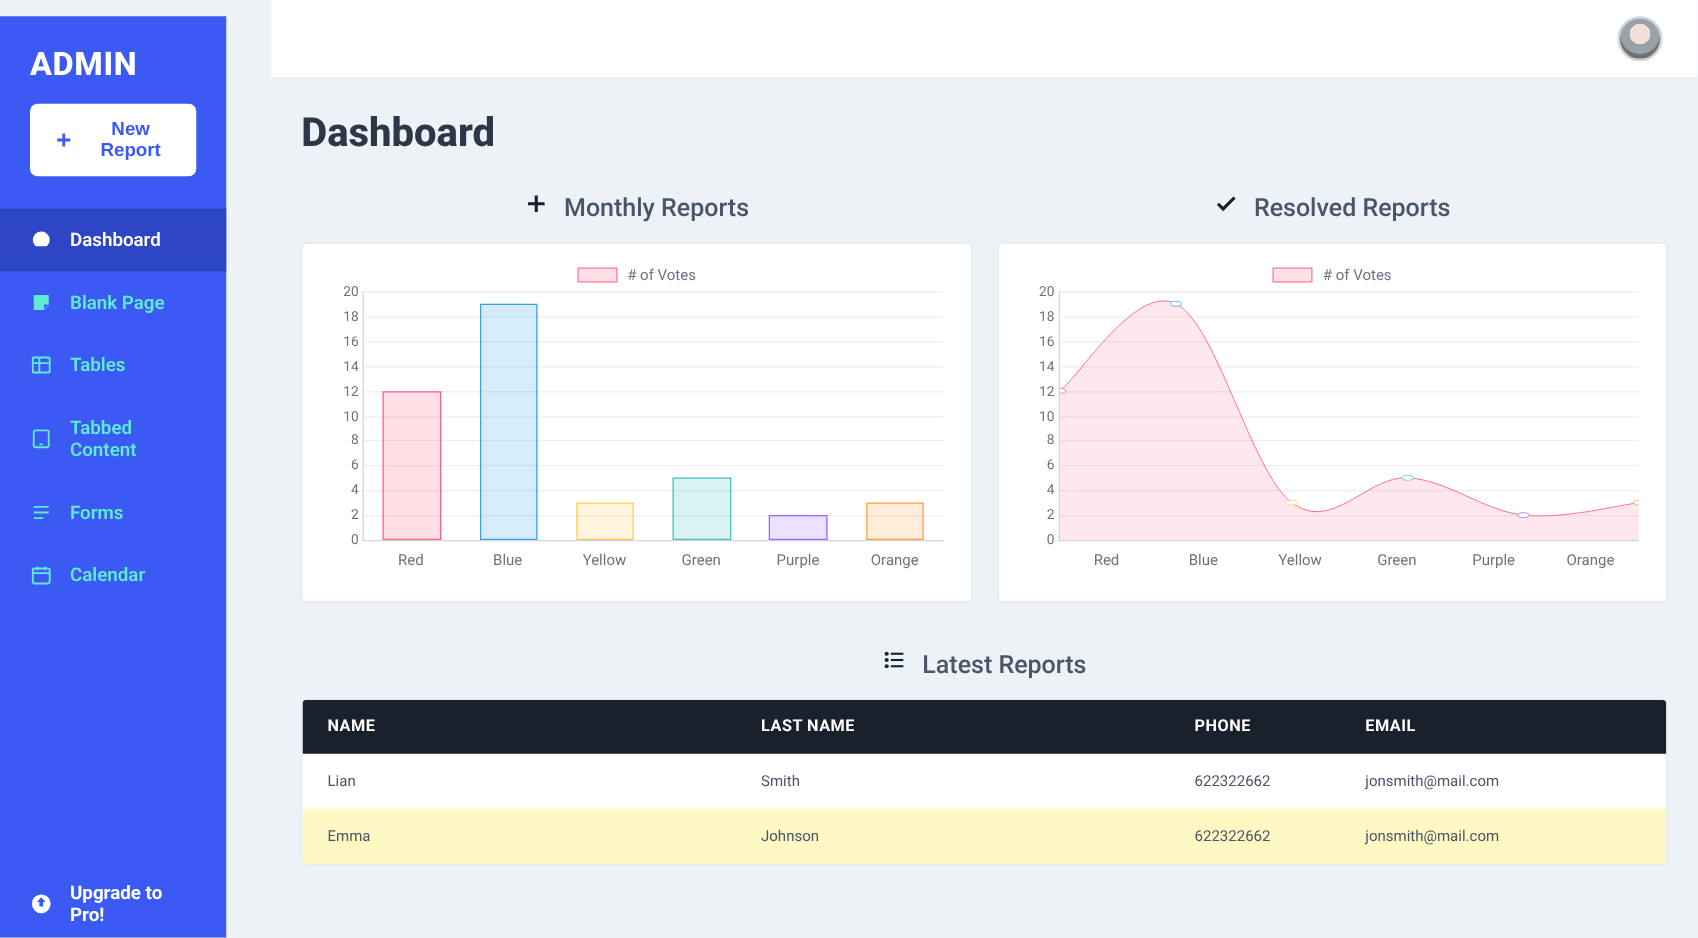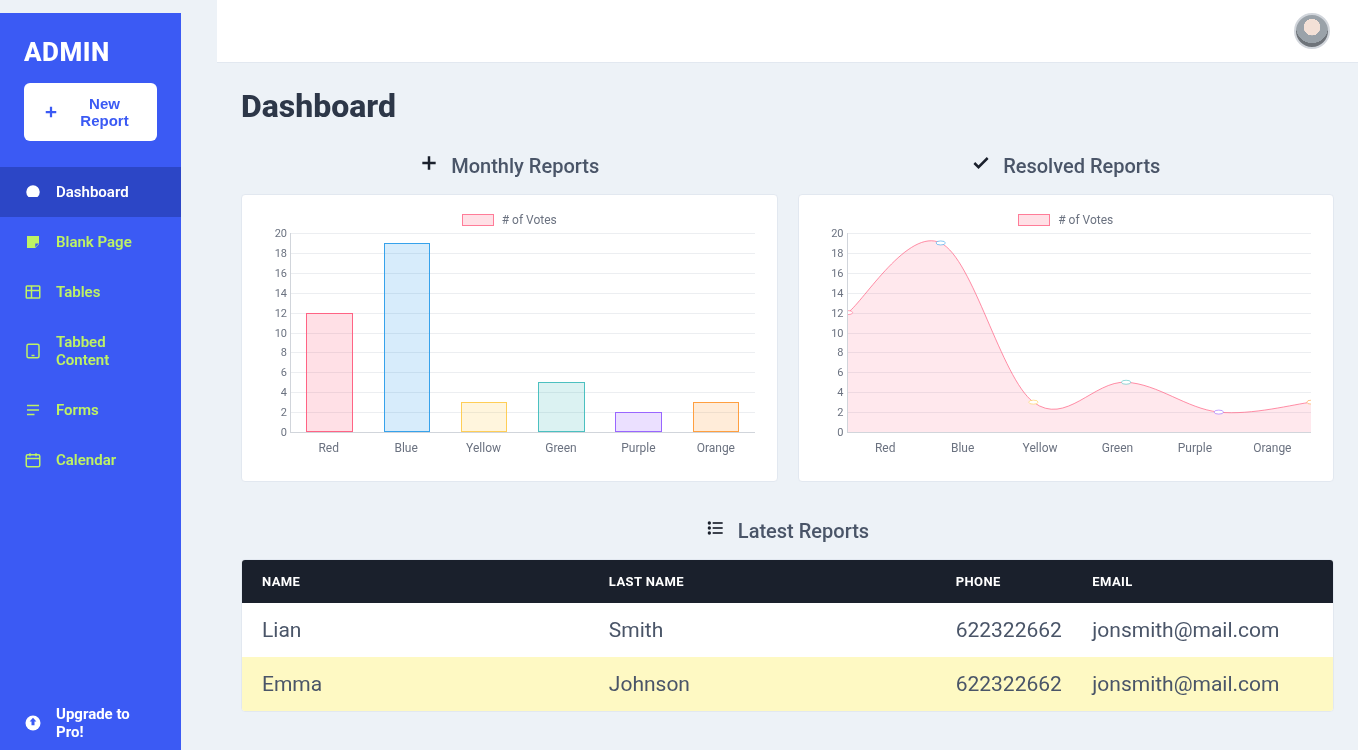--- a/index.html
+++ b/index.html
@@ -43,21 +43,21 @@
     align-items: center;
     gap: 10px;
     cursor: pointer;
   }
   .nav { padding-top: 8px; }
   .nav-item {
     display: flex;
     align-items: center;
     gap: 14px;
     padding: 16px 24px;
-    color: #bef264;
+    color: #5eead4;
     font-weight: 600;
     font-size: 15px;
     cursor: pointer;
   }
   .nav-item.active {
     background: #2c46c6;
     color: #fff;
   }
   .nav-icon { width: 18px; height: 18px; display:inline-flex; align-items:center; justify-content:center; flex-shrink:0;}
   .nav-icon svg { width: 100%; height: 100%; }
@@ -148,21 +148,21 @@
   .table-card {
     background:#fff; border:1px solid #e2e8f0; border-radius:4px;
     overflow:hidden;
   }
   .table-head {
     display:flex; background:#1a202c; color:#fff;
     font-size:13px; font-weight:700; letter-spacing:0.4px;
     padding: 14px 20px;
   }
   .table-row {
-    display:flex; padding: 15px 20px; font-size:21px; color:#4a5568;
+    display:flex; padding: 15px 20px; font-size:12px; color:#4a5568;
   }
   .table-row.alt { background:#fef9c3; }
   .col-name { width: 33%; }
   .col-last { width: 33%; }
   .col-phone { width: 13%; }
   .col-email { flex:1; }
 </style>
 </head>
 <body>
 

